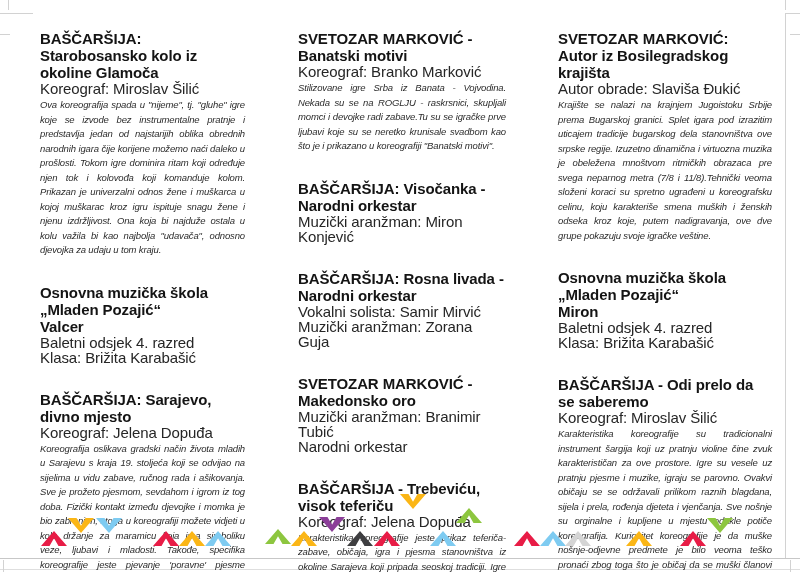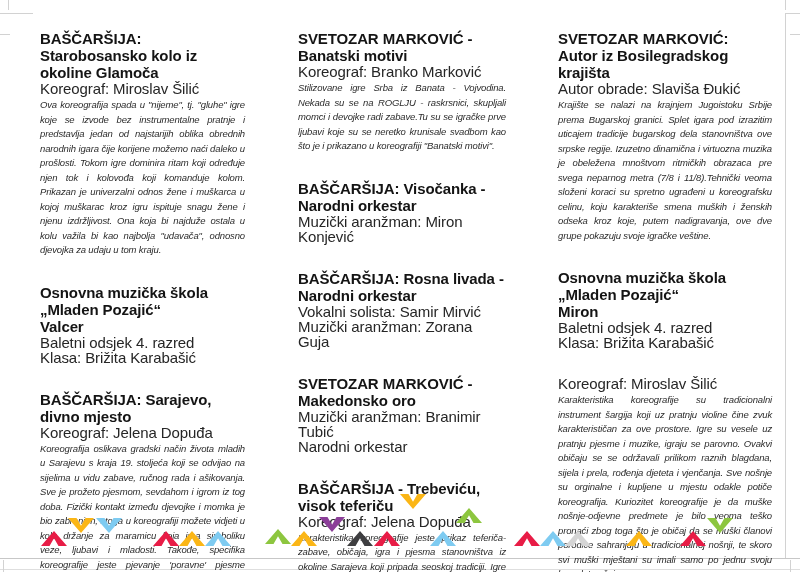--- a/index.html
+++ b/index.html
@@ -123,20 +123,21 @@
     </div>
     <div class="gap"></div>
     <div class="sec">
       <div class="t">Osnovna muzička škola „Mladen Pozajić“</div>
       <div class="t">Miron</div>
       <div class="c">Baletni odsjek 4. razred</div>
       <div class="c">Klasa: Brižita Karabašić</div>
     </div>
     <div class="gap"></div>
     <div class="sec">
+      <div class="t">BAŠČARŠIJA - Odi prelo da se saberemo</div>
       <div class="c">Koreograf: Miroslav Šilić</div>
       <div class="p">Karakteristika koreografije su tradicionalni instrument šargija koji uz pratnju violine čine zvuk karakterističan za ove prostore. Igre su vesele uz pratnju pjesme i muzike, igraju se parovno. Ovakvi običaju se se održavali prilikom raznih blagdana, sijela i prela, rođenja djeteta i vjenčanja. Sve nošnje su orginalne i kupljene u mjestu odakle potiče koreografija. Kuriozitet koreografije je da muške nošnje-odjevne predmete je bilo veoma teško pronaći zbog toga što je običaj da se muški članovi porodice sahranjuju u tradicionalnoj nošnji, te skoro svi muški mještani su imali samo po jednu svoju komplet nošnju.</div>
     </div>
   </div>
 
 </div>
 
 <div id="chevron-layer">
     <svg width="26" height="15" viewBox="0 0 26 15" style="left: 41px; top: 531px;">
       <polygon points="0,15 13,0 26,15 17.5,15 13,7.2 8.5,15" fill="#e81c46"></polygon>

